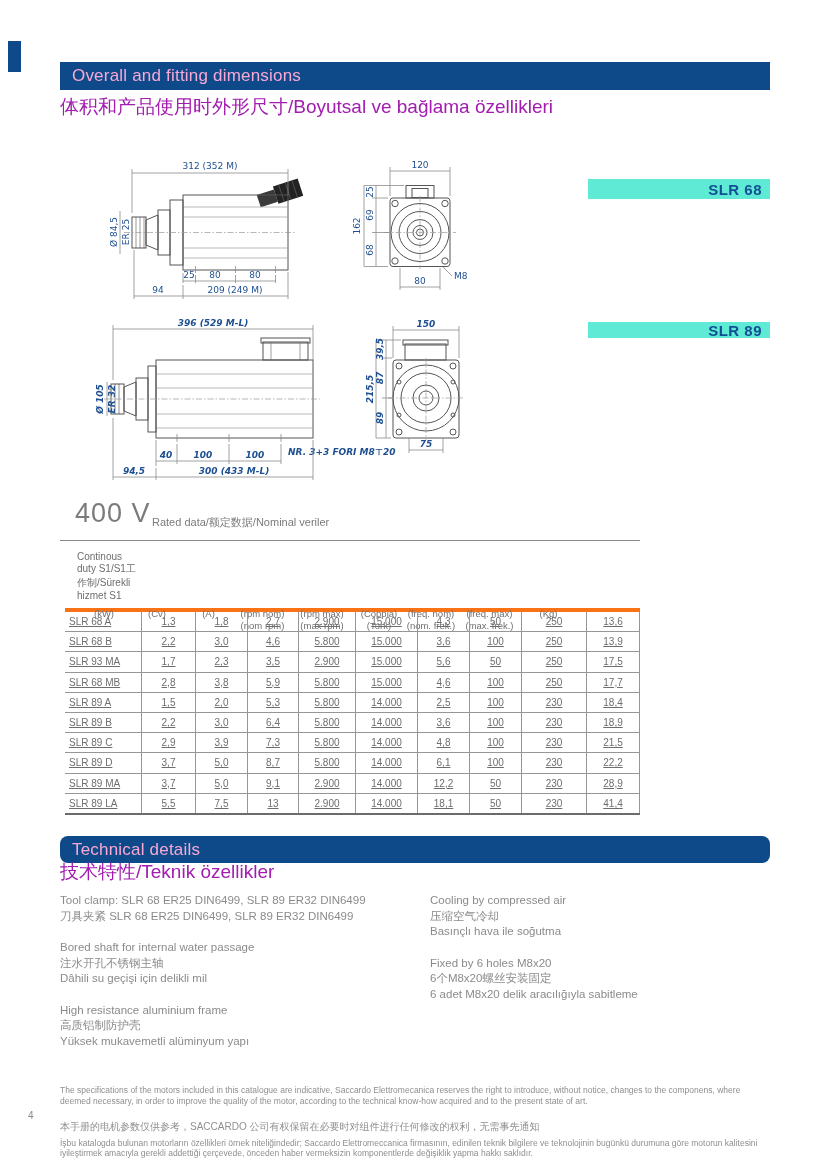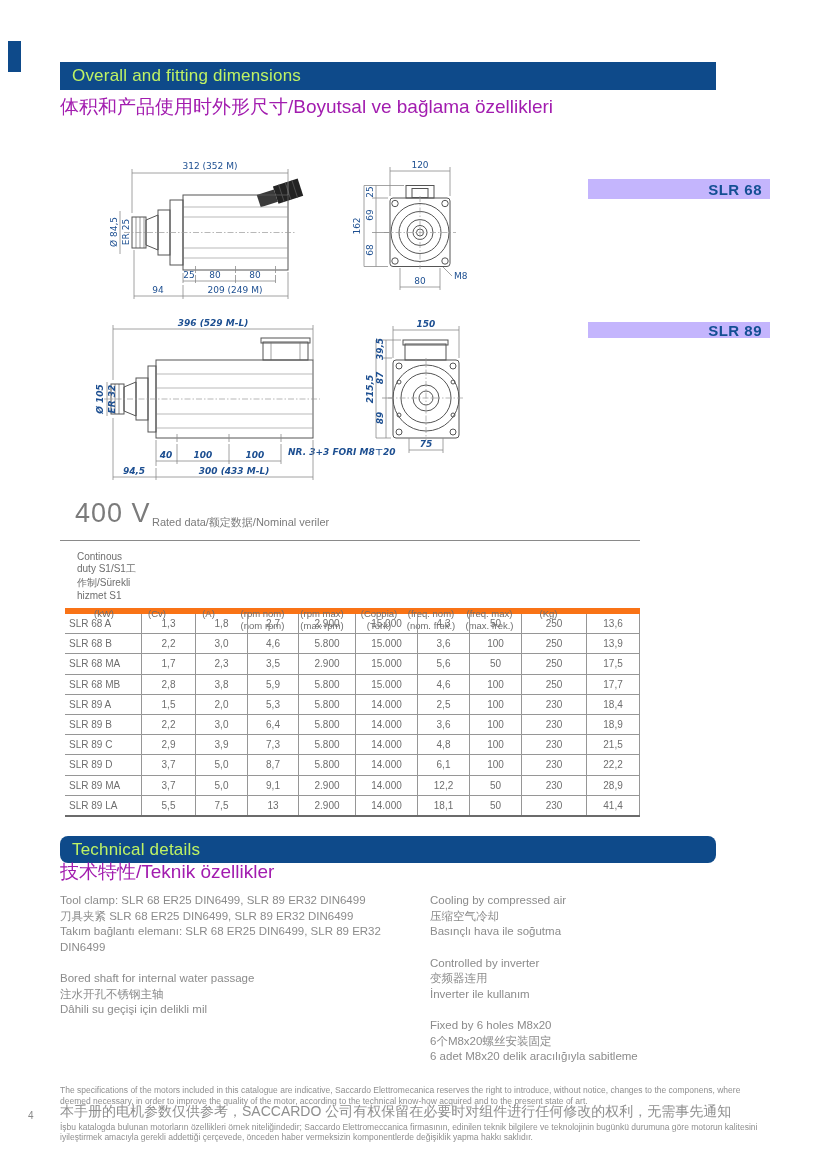--- a/index.html
+++ b/index.html
@@ -1,52 +1,52 @@
 <!DOCTYPE html>
 <html><head>
 <meta charset="utf-8">
 <style>
   html,body{margin:0;padding:0;background:#ffffff;}
   body{font-family:"Liberation Sans","DejaVu Sans",sans-serif;}
   #page{position:relative;width:827px;height:1170px;background:#fff;overflow:hidden;}
 
-  .bluebar{position:absolute;left:60px;width:656px;background:#0e4a8a;color:#bef264;
+  .bluebar{position:absolute;left:60px;width:710px;background:#0e4a8a;color:#f9a8d4;
            font-size:17px;letter-spacing:.2px;display:flex;align-items:center;padding-left:12px;box-sizing:border-box;}
   .bluesub{position:absolute;left:60px;width:710px;color:#a21caf;font-size:19px;font-weight:500;}
 
   .corner-mark{position:absolute;left:8px;top:41px;width:13px;height:31px;background:#0e4a8a;}
 
-  .badge{position:absolute;left:588px;width:182px;height:20px;background:#c4b5fd;
+  .badge{position:absolute;left:588px;width:182px;height:20px;background:#5eead4;
          display:flex;align-items:center;justify-content:flex-end;padding-right:8px;box-sizing:border-box;
          color:#134f93;font-weight:bold;font-size:15px;letter-spacing:.5px;}
 
   .voltage{position:absolute;left:75px;top:498px;font-size:27px;color:#7b7b7b;letter-spacing:1px;}
   .rated-label{position:absolute;left:152px;top:515px;font-size:11px;color:#7b7b7b;}
   .table-topline{position:absolute;left:60px;top:540px;width:580px;border-top:1px solid #8a8a8a;}
 
   .dtable{position:absolute;left:65px;top:546px;width:575px;color:#6e6e6e;}
   .thead{display:grid;grid-template-columns:77px 498px;height:62px;box-sizing:border-box;}
   .th-spindle{padding:5px 0 0 2px;font-size:10px;line-height:13.5px;border-right:1.5px solid #969696;}
   .th-group{padding:5px 0 0 12px;}
   .group-title{font-size:10px;margin-bottom:7px;}
   .unit-row{display:grid;grid-template-columns:54px 52px 51px 57px 62px 52px 52px 65px 53px;
             font-size:9.5px;line-height:12px;}
   .unit-cell{text-align:center;}
-  .tbody{border-top:6px solid #f97316;border-bottom:2px solid #6b6b6b;}
+  .tbody{border-top:4px solid #f97316;border-bottom:2px solid #6b6b6b;text-decoration:underline;}
   .trow{display:grid;grid-template-columns:77px 54px 52px 51px 57px 62px 52px 52px 65px 53px;
         height:19.2px;font-size:10px;}
   .trow + .trow{border-top:1.5px solid #969696;}
   .tcell{border-right:1.5px solid #969696;display:flex;align-items:center;justify-content:center;height:100%;box-sizing:border-box;}
   .tcell.c0{justify-content:flex-start;padding-left:4px;}
 
   .tech-col{position:absolute;font-size:11.5px;line-height:15.5px;color:#8b8b8b;}
   .tech-block{margin-bottom:16px;}
 
   .footer{position:absolute;left:60px;top:1085px;width:712px;font-size:8.5px;line-height:10.5px;color:#8f8f8f;}
-  .footer .zh{margin-top:0;font-size:14px;}
+  .footer .zh{margin-top:16px;font-size:10px;}
   .footer .tr{margin-top:5px;}
   .page-num{position:absolute;left:28px;top:1110px;font-size:10px;color:#888;}
 
   
   svg{position:absolute;overflow:visible;}
   svg text{font-family:"DejaVu Sans",sans-serif;font-size:9px;fill:#1d4f91;}
   .dimI{font-style:italic;font-weight:bold;}
   .dl{stroke:#8c8c8c;stroke-width:.8;}
   .cl{stroke:#9a9a9a;stroke-width:.7;stroke-dasharray:6 2 1.5 2;}
   .ol{stroke:#555;stroke-width:1;fill:none;}
@@ -327,21 +327,21 @@
           <div class="tcell c2">3,0</div>
           <div class="tcell c3">4,6</div>
           <div class="tcell c4">5.800</div>
           <div class="tcell c5">15.000</div>
           <div class="tcell c6">3,6</div>
           <div class="tcell c7">100</div>
           <div class="tcell c8">250</div>
           <div class="tcell c9">13,9</div>
         </div>
         <div class="trow">
-          <div class="tcell c0">SLR 68 MA</div>
+          <div class="tcell c0">SLR 93 MA</div>
           <div class="tcell c1">1,7</div>
           <div class="tcell c2">2,3</div>
           <div class="tcell c3">3,5</div>
           <div class="tcell c4">2.900</div>
           <div class="tcell c5">15.000</div>
           <div class="tcell c6">5,6</div>
           <div class="tcell c7">50</div>
           <div class="tcell c8">250</div>
           <div class="tcell c9">17,5</div>
         </div>
@@ -434,40 +434,39 @@
 
   <div class="bluebar" style="top:836px;height:27px;border-radius:8px;">
     <span>Technical details</span>
   </div>
   <div class="bluesub" style="top:859px;">技术特性/Teknik özellikler</div>
 
   <div class="tech-col" style="left:60px;top:893px;width:362px;">
       <div class="tech-block">
         <div>Tool clamp: SLR 68 ER25 DIN6499, SLR 89 ER32 DIN6499</div>
         <div>刀具夹紧 SLR 68 ER25 DIN6499, SLR 89 ER32 DIN6499</div>
-        <div>Takım bağlantı elemanı: SLR 68 ER25 DIN6499, SLR 89 ER32 DIN6499</div>
       </div>
       <div class="tech-block">
         <div>Bored shaft for internal water passage</div>
         <div>注水开孔不锈钢主轴</div>
         <div>Dâhili su geçişi için delikli mil</div>
+      </div>
+      <div class="tech-block">
+        <div>High resistance aluminium frame</div>
+        <div>高质铝制防护壳</div>
+        <div>Yüksek mukavemetli alüminyum yapı</div>
       </div>
     </div>
   <div class="tech-col" style="left:430px;top:893px;width:340px;">
       <div class="tech-block">
         <div>Cooling by compressed air</div>
         <div>压缩空气冷却</div>
         <div>Basınçlı hava ile soğutma</div>
       </div>
       <div class="tech-block">
-        <div>Controlled by inverter</div>
-        <div>变频器连用</div>
-        <div>İnverter ile kullanım</div>
-      </div>
-      <div class="tech-block">
         <div>Fixed by 6 holes M8x20</div>
         <div>6个M8x20螺丝安装固定</div>
         <div>6 adet M8x20 delik aracılığıyla sabitleme</div>
       </div>
     </div>
 
   <div class="footer">
     <div class="en">The specifications of the motors included in this catalogue are indicative, Saccardo Elettromecanica reserves the right to introduce, without notice, changes to the componens, where deemed necessary, in order to improve the quality of the motor, according to the technical know-how acquired and to the present state of art.</div>
     <div class="zh">本手册的电机参数仅供参考，SACCARDO 公司有权保留在必要时对组件进行任何修改的权利，无需事先通知</div>
     <div class="tr">İşbu katalogda bulunan motorların özellikleri örnek niteliğindedir; Saccardo Elettromeccanica firmasının, edinilen teknik bilgilere ve teknolojinin bugünkü durumuna göre motorun kalitesini iyileştirmek amacıyla gerekli addettiği çerçevede, önceden haber vermeksizin komponentlerde değişiklik yapma hakkı saklıdır.</div>

